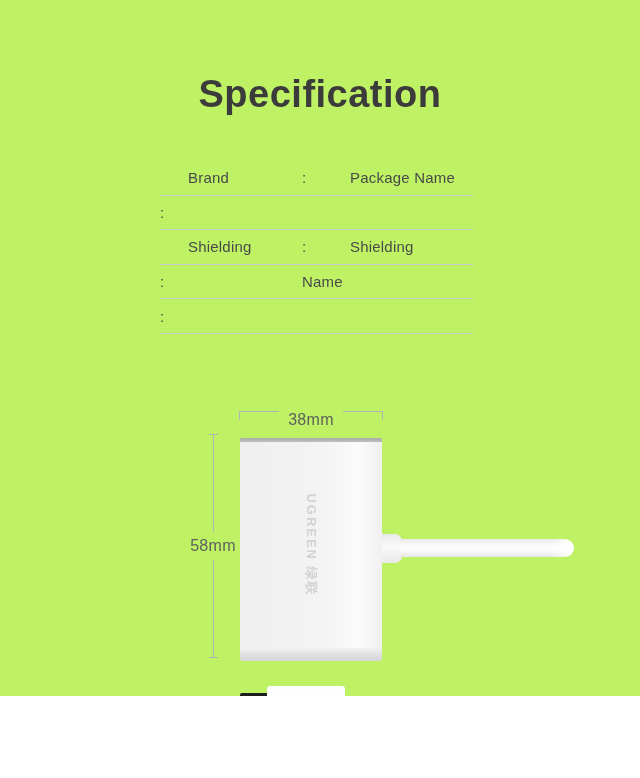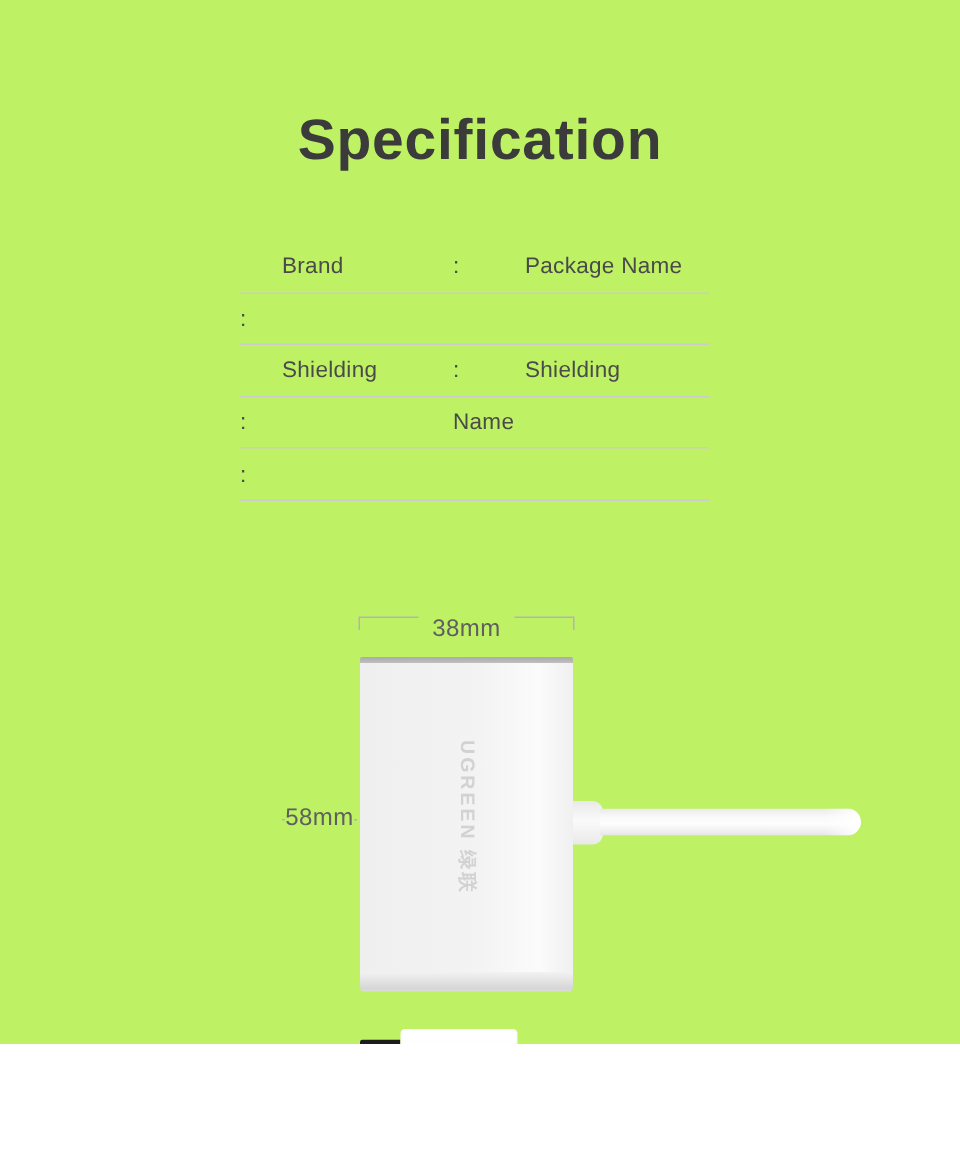--- a/index.html
+++ b/index.html
@@ -35,21 +35,21 @@
     align-items:center;height:34.6px;
     border-bottom:1px solid var(--c-table-divider);
   }
   .spec-label{padding-left:28px;}
   .spec-colon{text-align:left;padding-left:0;}
   .spec-value{}
 
   
   .dim{position:absolute;display:flex;align-items:flex-start;}
   .dim-h{flex-direction:row;}
-  .dim-v{flex-direction:row;}
+  .dim-v{flex-direction:column;}
   .dim .hline{flex:1;height:1px;background:var(--c-dimension-line);}
   .dim .vline{flex:1;width:1px;background:var(--c-dimension-line);}
   .dim .vtick{width:1px;height:9px;background:var(--c-dimension-line);}
   .dim .htick{height:1px;width:9px;background:var(--c-dimension-line);}
   .dim-label{
     color:var(--c-dimension-text);font-size:16px;letter-spacing:.3px;
     padding:0 9px;white-space:nowrap;
   }
   .dim-v .dim-label{padding:5px 0;}
 

